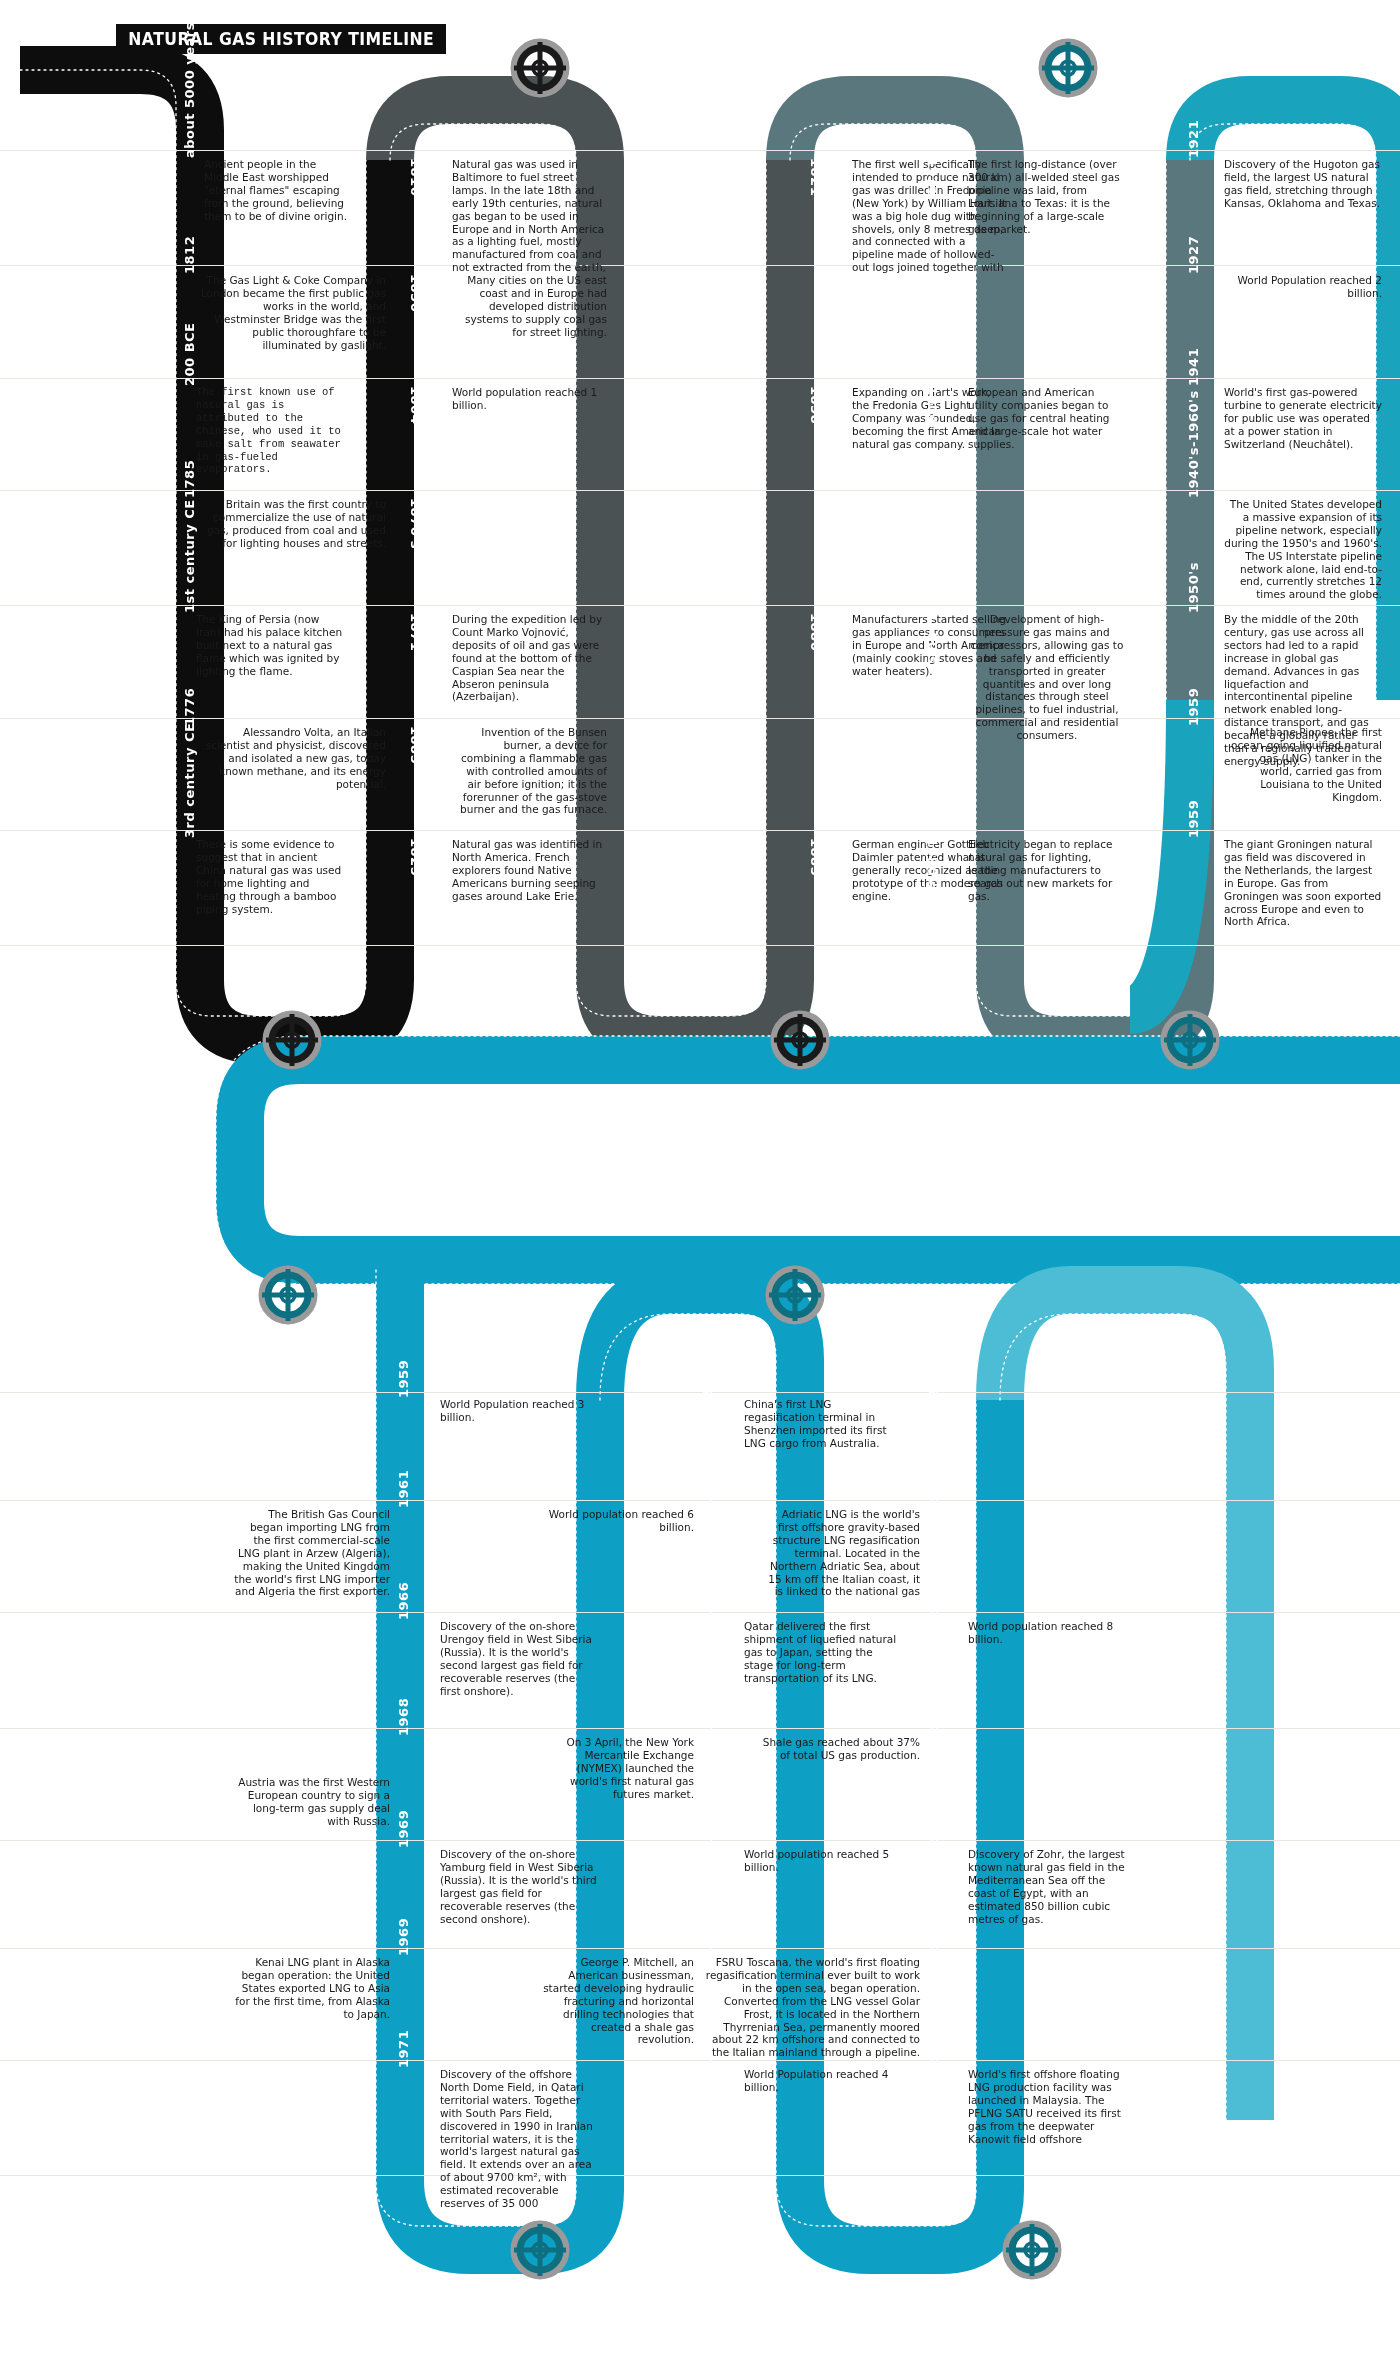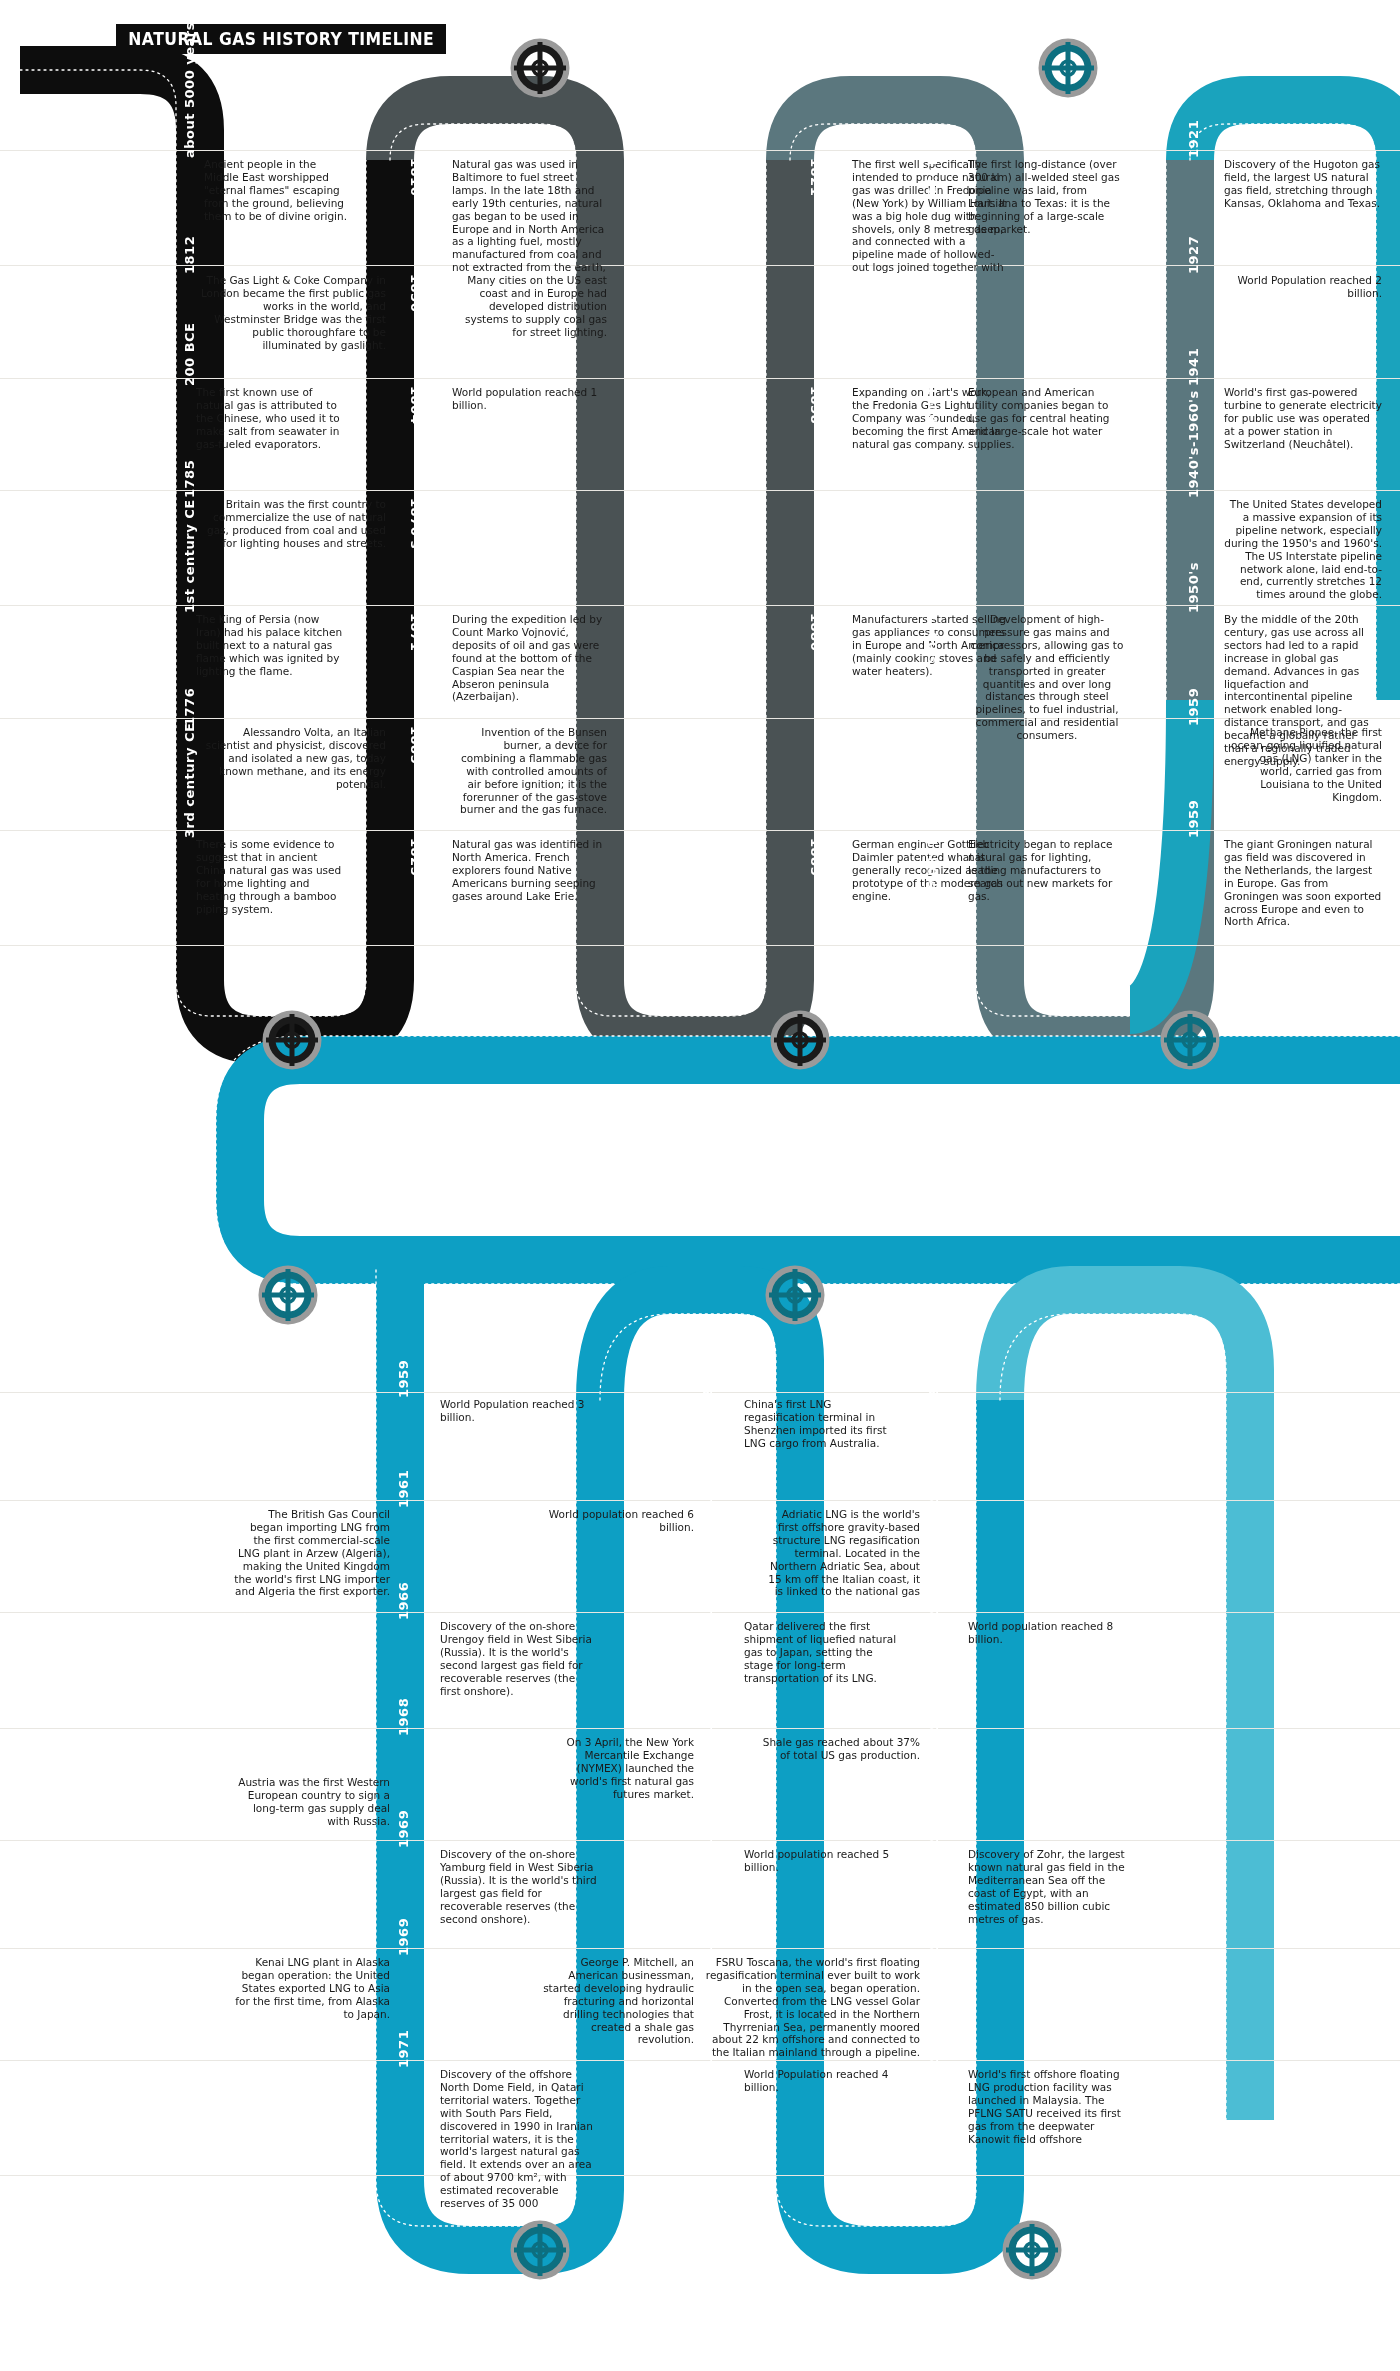--- a/index.html
+++ b/index.html
@@ -167,21 +167,21 @@
     <span>NATURAL GAS HISTORY TIMELINE</span>
   </div>
 
   <div class="ylabel up" style="left:182px;top:158px;">about 5000 years ago</div>
   <div class="txt l" style="left:204px;top:158px;width:148px;">Ancient people in the Middle East worshipped "eternal flames" escaping from the ground, believing them to be of divine origin.</div>
 
   <div class="ylabel up" style="left:182px;top:274px;">1812</div>
   <div class="txt r" style="left:196px;top:274px;width:190px;">The Gas Light &amp; Coke Company in London became the first public gas works in the world, and Westminster Bridge was the first public thoroughfare to be illuminated by gaslight.</div>
 
   <div class="ylabel up" style="left:182px;top:386px;">200 BCE</div>
-  <div class="txt l" style="left:196px;top:386px;width:148px;">The first known use of natural gas is attributed to the Chinese, who used it to make salt from seawater in gas-fueled evaporators.</div>
+  <div class="txt l" style="left:196px;top:386px;width:148px;font-family:Liberation Mono, monospace;">The first known use of natural gas is attributed to the Chinese, who used it to make salt from seawater in gas-fueled evaporators.</div>
 
   <div class="ylabel up" style="left:182px;top:498px;">1785</div>
   <div class="txt r" style="left:196px;top:498px;width:190px;">Britain was the first country to commercialize the use of natural gas, produced from coal and used for lighting houses and streets.</div>
 
   <div class="ylabel up" style="left:182px;top:613px;">1st century CE</div>
   <div class="txt l" style="left:196px;top:613px;width:148px;">The King of Persia (now Iran) had his palace kitchen built next to a natural gas flame which was ignited by lighting the flame.</div>
 
   <div class="ylabel up" style="left:182px;top:726px;">1776</div>
   <div class="txt r" style="left:196px;top:726px;width:190px;">Alessandro Volta, an Italian scientist and physicist, discovered and isolated a new gas, today known methane, and its energy potential.</div>
 

